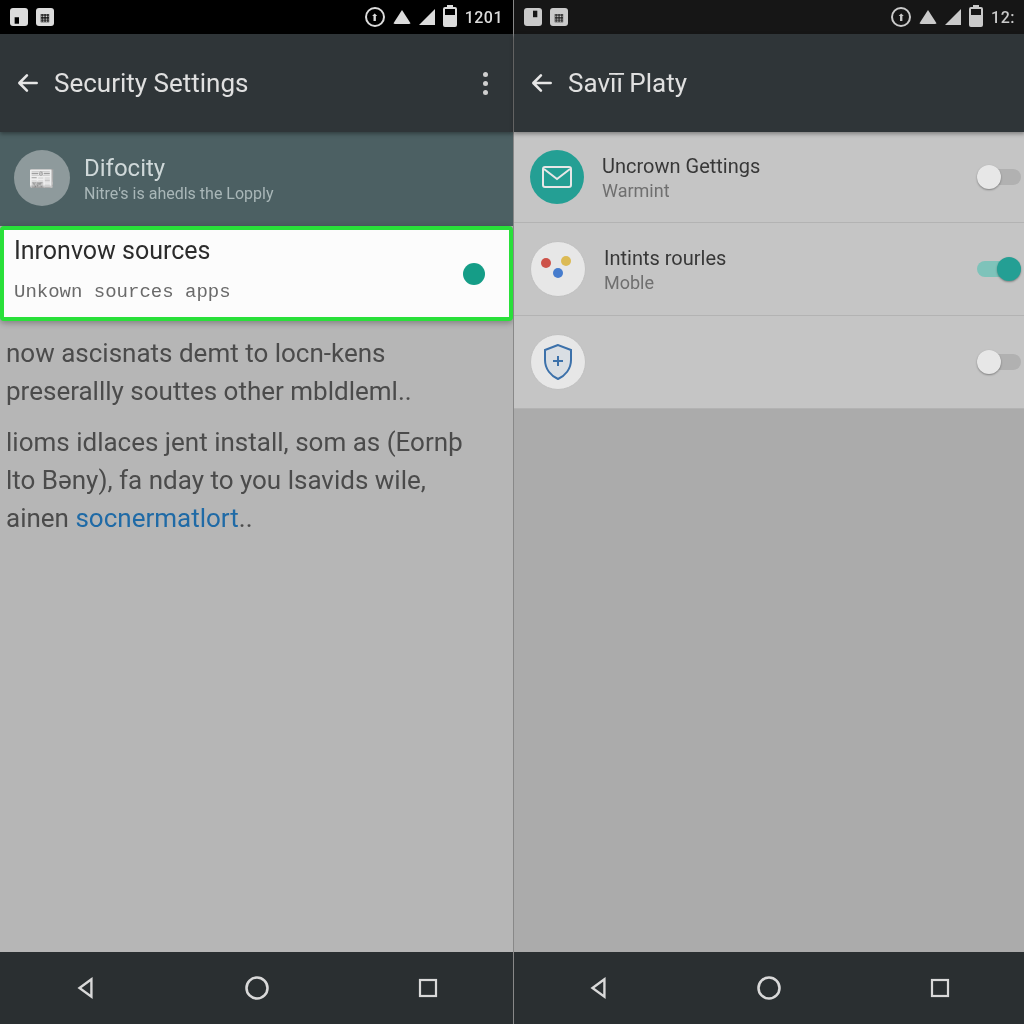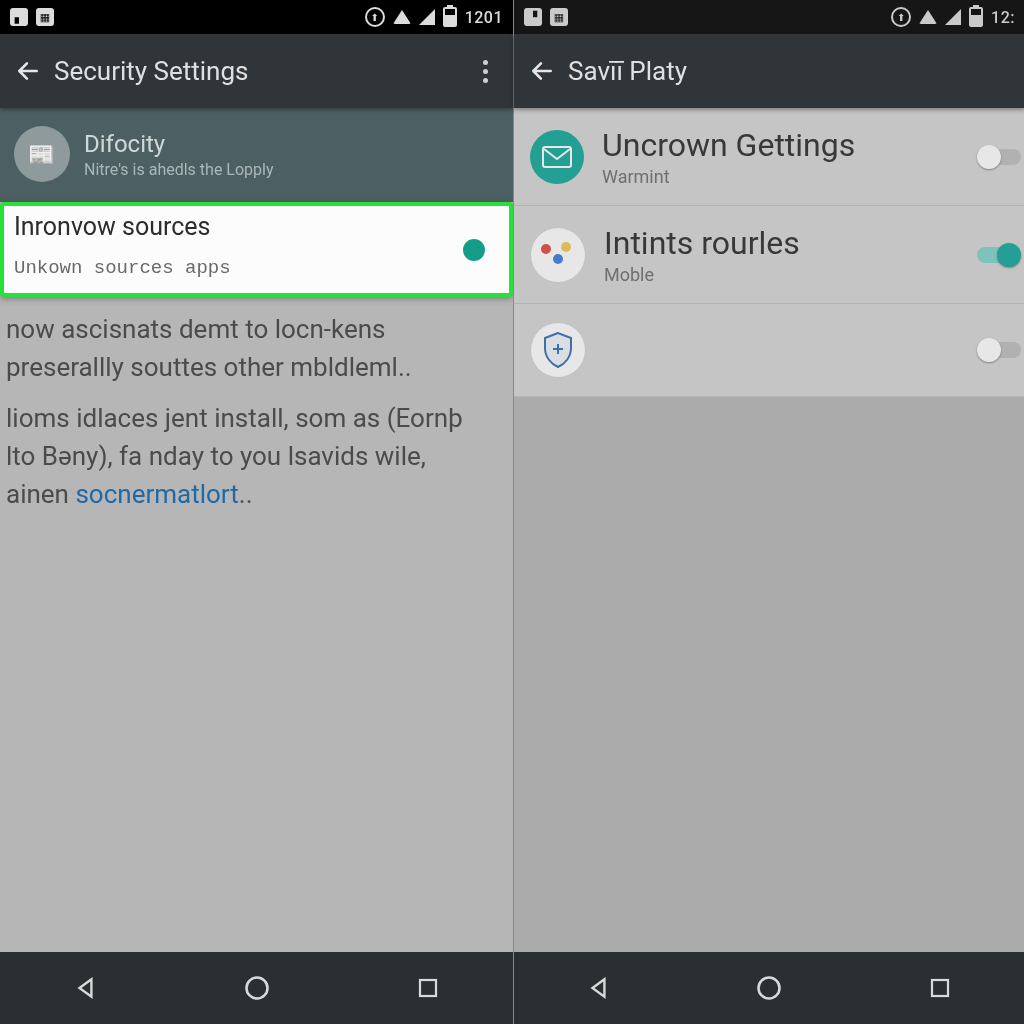--- a/index.html
+++ b/index.html
@@ -25,21 +25,21 @@
     border-bottom:14px solid #dcdcdc;border-radius:2px;}
   .cell{width:0;height:0;border-bottom:16px solid #dcdcdc;border-left:16px solid transparent;}
   .batt{width:10px;height:16px;border:2px solid #dcdcdc;border-radius:2px;position:relative;}
   .batt::before{content:"";position:absolute;top:-4px;left:2px;width:6px;height:2px;background:#dcdcdc;}
   .batt::after{content:"";position:absolute;bottom:0;left:0;right:0;height:60%;background:#dcdcdc;}
   .ring{width:16px;height:16px;border:2px solid #dcdcdc;border-radius:50%;display:flex;
     align-items:center;justify-content:center;font-size:10px;}
 
   
   .appbar{height:74px;background:#2f3538;color:#e8e8e8;display:flex;align-items:center;
-    padding:0 8px;box-shadow:0 2px 4px rgba(0,0,0,.35);position:relative;z-index:5;}
+    padding:12px 8px;box-shadow:0 2px 4px rgba(0,0,0,.35);position:relative;z-index:5;}
   .appbar .back{width:40px;height:40px;display:flex;align-items:center;justify-content:center;}
   .appbar .title{flex:1;font-size:26px;font-weight:400;padding-left:6px;color:#e0e0e0;}
   .appbar .overflow{width:40px;display:flex;flex-direction:column;align-items:center;
     justify-content:center;gap:4px;}
   .appbar .overflow span{width:5px;height:5px;border-radius:50%;background:#cfcfcf;}
 
   .arrow-svg{width:26px;height:26px;}
 
   
   .body-left{position:relative;}
@@ -66,21 +66,21 @@
   .body-right::before{content:"";display:block;position:absolute;inset:108px 0 72px 0;
     background:rgba(255,255,255,0);} 
   .row{display:flex;align-items:center;gap:18px;padding:18px 16px;
     border-bottom:1px solid rgba(0,0,0,.10);position:relative;}
   .row .ico{width:54px;height:54px;border-radius:50%;display:flex;align-items:center;
     justify-content:center;color:#fff;font-size:26px;flex:0 0 54px;}
   .ico.teal{background:#12a89a;}
   .ico.multi{background:#fff;border:1px solid #d0d0d0;}
   .ico.blue{background:#fff;border:1px solid #d0d0d0;}
   .row .txts{flex:1;min-width:0;}
-  .row .t1{font-size:32px;color:#2a2a2a;}
+  .row .t1{font-size:20px;color:#2a2a2a;}
   .row .t2{font-size:18px;color:#6d6d6d;margin-top:2px;}
 
   .switch{position:absolute;right:4px;top:50%;transform:translateY(-50%);
     width:44px;height:24px;}
   .switch .track{position:absolute;inset:4px 0;border-radius:12px;background:#bdbdbd;}
   .switch .knob{position:absolute;top:0;width:24px;height:24px;border-radius:50%;
     background:#fff;box-shadow:0 1px 2px rgba(0,0,0,.4);}      
   .switch.off .knob{left:0;}
   .switch.on  .track{background:#7fd3c8;}
   .switch.on  .knob{right:0;background:#12a89a;}

